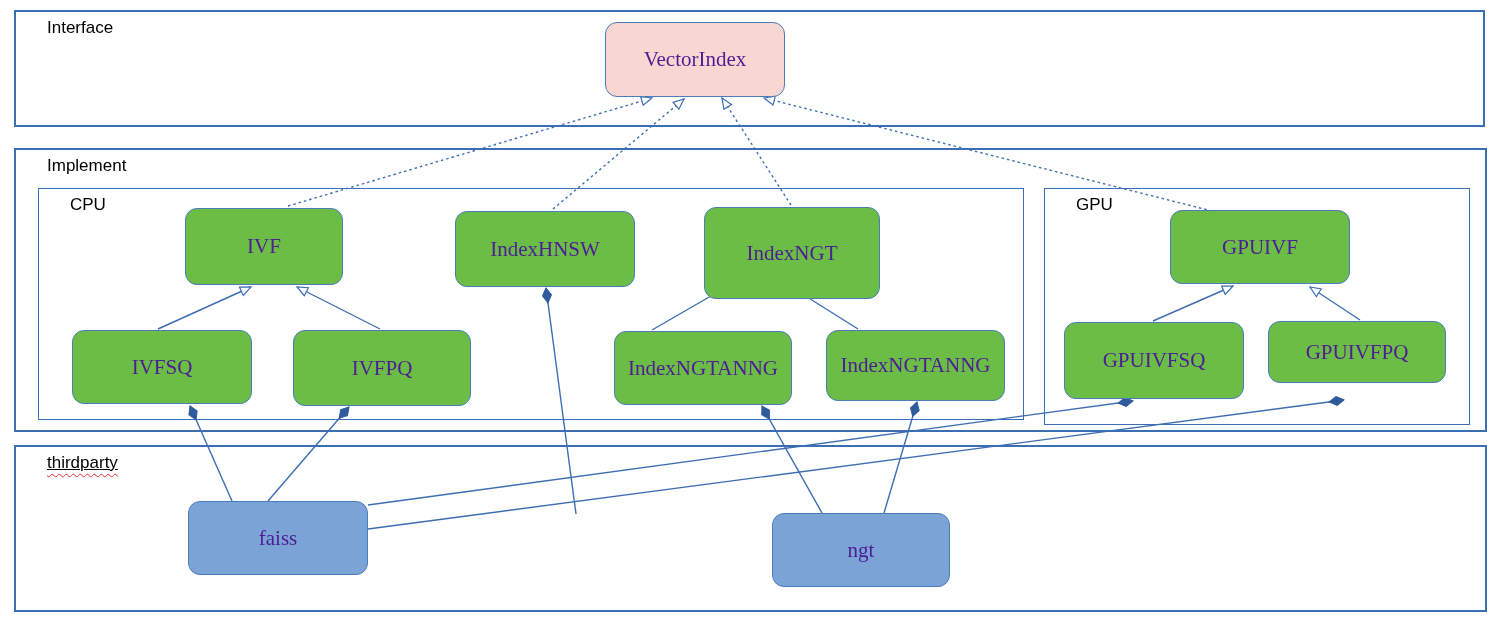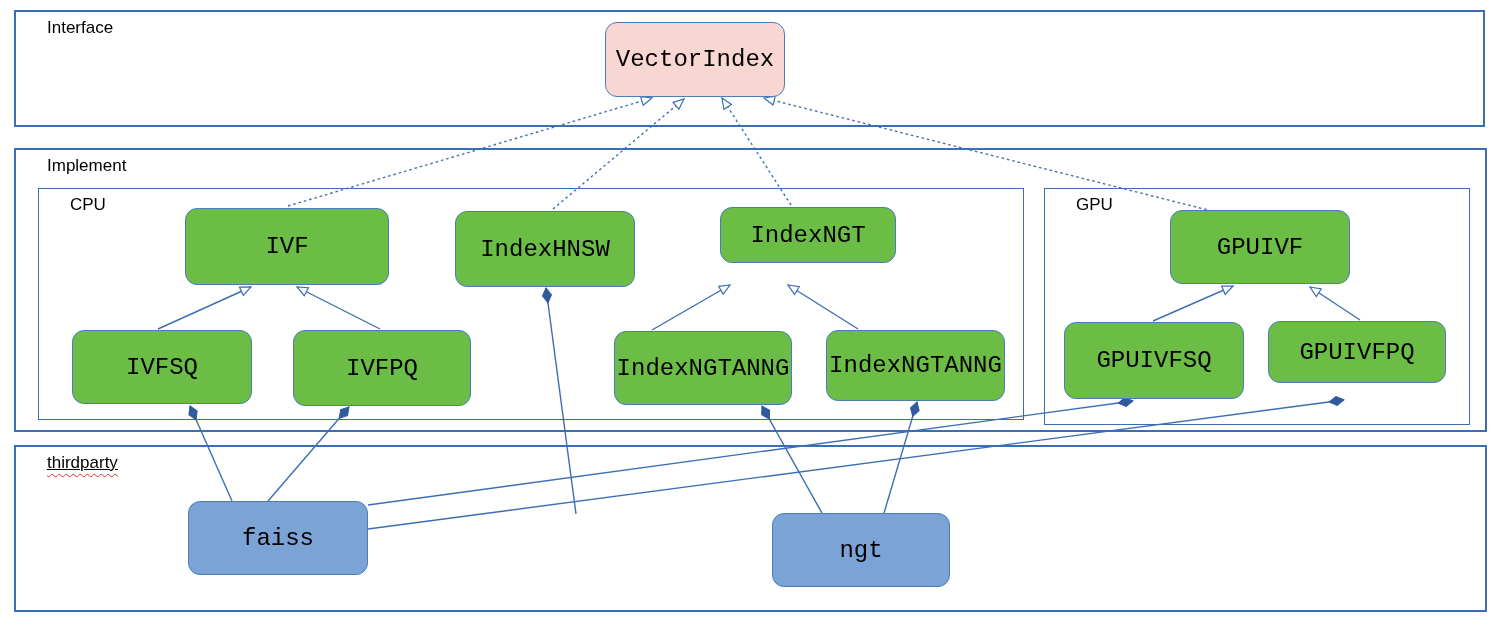--- a/index.html
+++ b/index.html
@@ -13,28 +13,28 @@
   #c-cpu{left:38px;top:188px;width:986px;height:232px;}
   #c-gpu{left:1044px;top:188px;width:426px;height:237px;}
   #c-thirdparty{left:14px;top:445px;width:1473px;height:167px;}
   .clabel{position:absolute;left:11px;top:6px;font-size:17px;color:#000;line-height:1.2;margin-left:20px;}
   .underl{text-decoration:underline;}
   .squiggle{text-decoration-line:underline;text-decoration-style:wavy;text-decoration-color:#e03030;
             text-decoration-thickness:1px;text-underline-offset:5px;}
   
   .node{position:absolute;display:flex;align-items:center;justify-content:center;
         border:1.5px solid #4a7ebb;border-radius:12px;box-sizing:border-box;
-        font-family:Liberation Mono, monospace;font-size:24px;color:#000000;z-index:3;}
+        font-family:Liberation Serif, serif;font-size:21px;color:#4c1d95;z-index:3;}
   .green{background:#6bbd45;}
   .pink{background:#f8d6d2;}
   .blue{background:#7ba3d6;}
   #n-vectorindex{left:605px;top:22px;width:180px;height:75px;}
-  #n-ivf{left:185px;top:208px;width:204px;height:77px;}
+  #n-ivf{left:185px;top:208px;width:158px;height:77px;}
   #n-indexhnsw{left:455px;top:211px;width:180px;height:76px;}
-  #n-indexngt{left:704px;top:207px;width:176px;height:56px;margin-left:16px;}
+  #n-indexngt{left:704px;top:207px;width:176px;height:92px;}
   #n-ivfsq{left:72px;top:330px;width:180px;height:74px;}
   #n-ivfpq{left:293px;top:330px;width:178px;height:76px;}
   #n-indexngtonng{left:614px;top:331px;width:178px;height:74px;}
   #n-indexngtanng{left:826px;top:330px;width:179px;height:71px;}
   #n-gpuivf{left:1170px;top:210px;width:180px;height:74px;}
   #n-gpuivfsq{left:1064px;top:322px;width:180px;height:77px;}
   #n-gpuivfpq{left:1268px;top:321px;width:178px;height:62px;}
   #n-faiss{left:188px;top:501px;width:180px;height:74px;}
   #n-hnswlib{left:486px;top:515px;width:180px;height:75px;}
   #n-ngt{left:772px;top:513px;width:178px;height:74px;}

